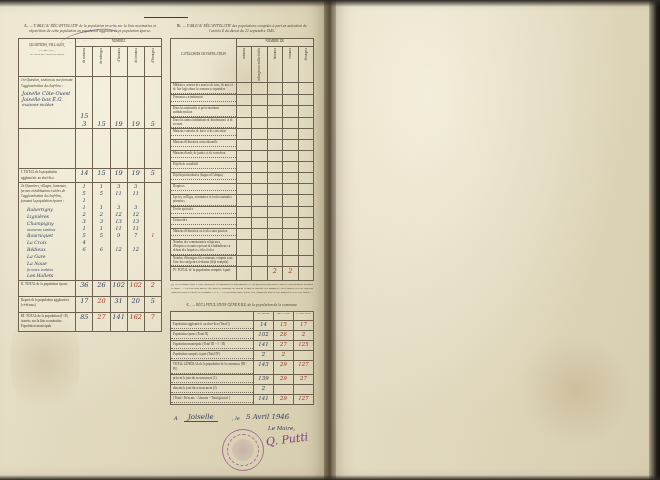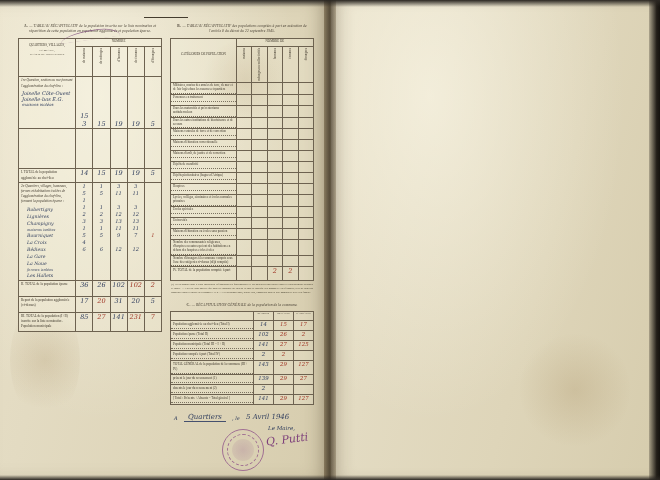--- a/index.html
+++ b/index.html
@@ -339,21 +339,21 @@
                 <td class="numc"><span class="handnum">20</span></td>
                 <td class="numc"><span class="handnum">5</span></td>
               </tr>
               <tr>
                 <td style="height:18px;">
                       <div class="lbl" style="font-size:3.4px;">III. TOTAL de la population (I+II) inscrite sur la liste nominative. Population municipale</div>
                     </td>
                 <td class="numc"><span class="handnum">85</span></td>
                 <td class="numc"><span class="handnum r">27</span></td>
                 <td class="numc"><span class="handnum">141</span></td>
-                <td class="numc"><span class="handnum r">231</span></td>
+                <td class="numc"><span class="handnum r">162</span></td>
                 <td class="numc"><span class="handnum r">7</span></td>
               </tr>
             </tbody>
               </table>
           </div>
 
           <div style="flex:1; display:flex; flex-direction:column;">
 
             <table class="grid tblbox">
               <colgroup>
@@ -657,21 +657,21 @@
                     </td>
                     <td class="numc"><span class="handnum" style="font-size: 5.4px;">141</span></td>
                     <td class="numc"><span class="handnum r" style="font-size: 5.4px;">29</span></td>
                     <td class="numc"><span class="handnum r" style="font-size: 5.4px;">127</span></td>
                   </tr>
                 </tbody>
             </table>
 
             <div style="position:relative; height:62px; margin-top:6px;">
               <span class="handtxt" style="font-size:5px; position:absolute; left:4px; top:4px;">A</span>
-              <span class="handtxt" style="font-size:7px; position:absolute; left:14px; top:2px; border-bottom:.5px solid #45506e; padding:0 4px;">Quartiers</span>
+              <span class="handtxt" style="font-size:7px; position:absolute; left:14px; top:2px; border-bottom:.5px solid #45506e; padding:0 4px;">Joiselle</span>
               <span class="handtxt" style="font-size:5px; position:absolute; left:62px; top:4px;">, le</span>
               <span class="handtxt" style="font-size:7px; position:absolute; left:76px; top:2px;">5 Avril 1946</span>
               <span class="handtxt" style="font-size:5.5px; position:absolute; left:98px; top:14px;">Le Maire,</span>
               <div class="stamp" style="left:52px; top:18px;">
                 <div class="stamp-core"></div>
               </div>
               <span class="sig" style="position:absolute; left:96px; top:22px;">Q. Putti</span>
             </div>
 
           </div>

